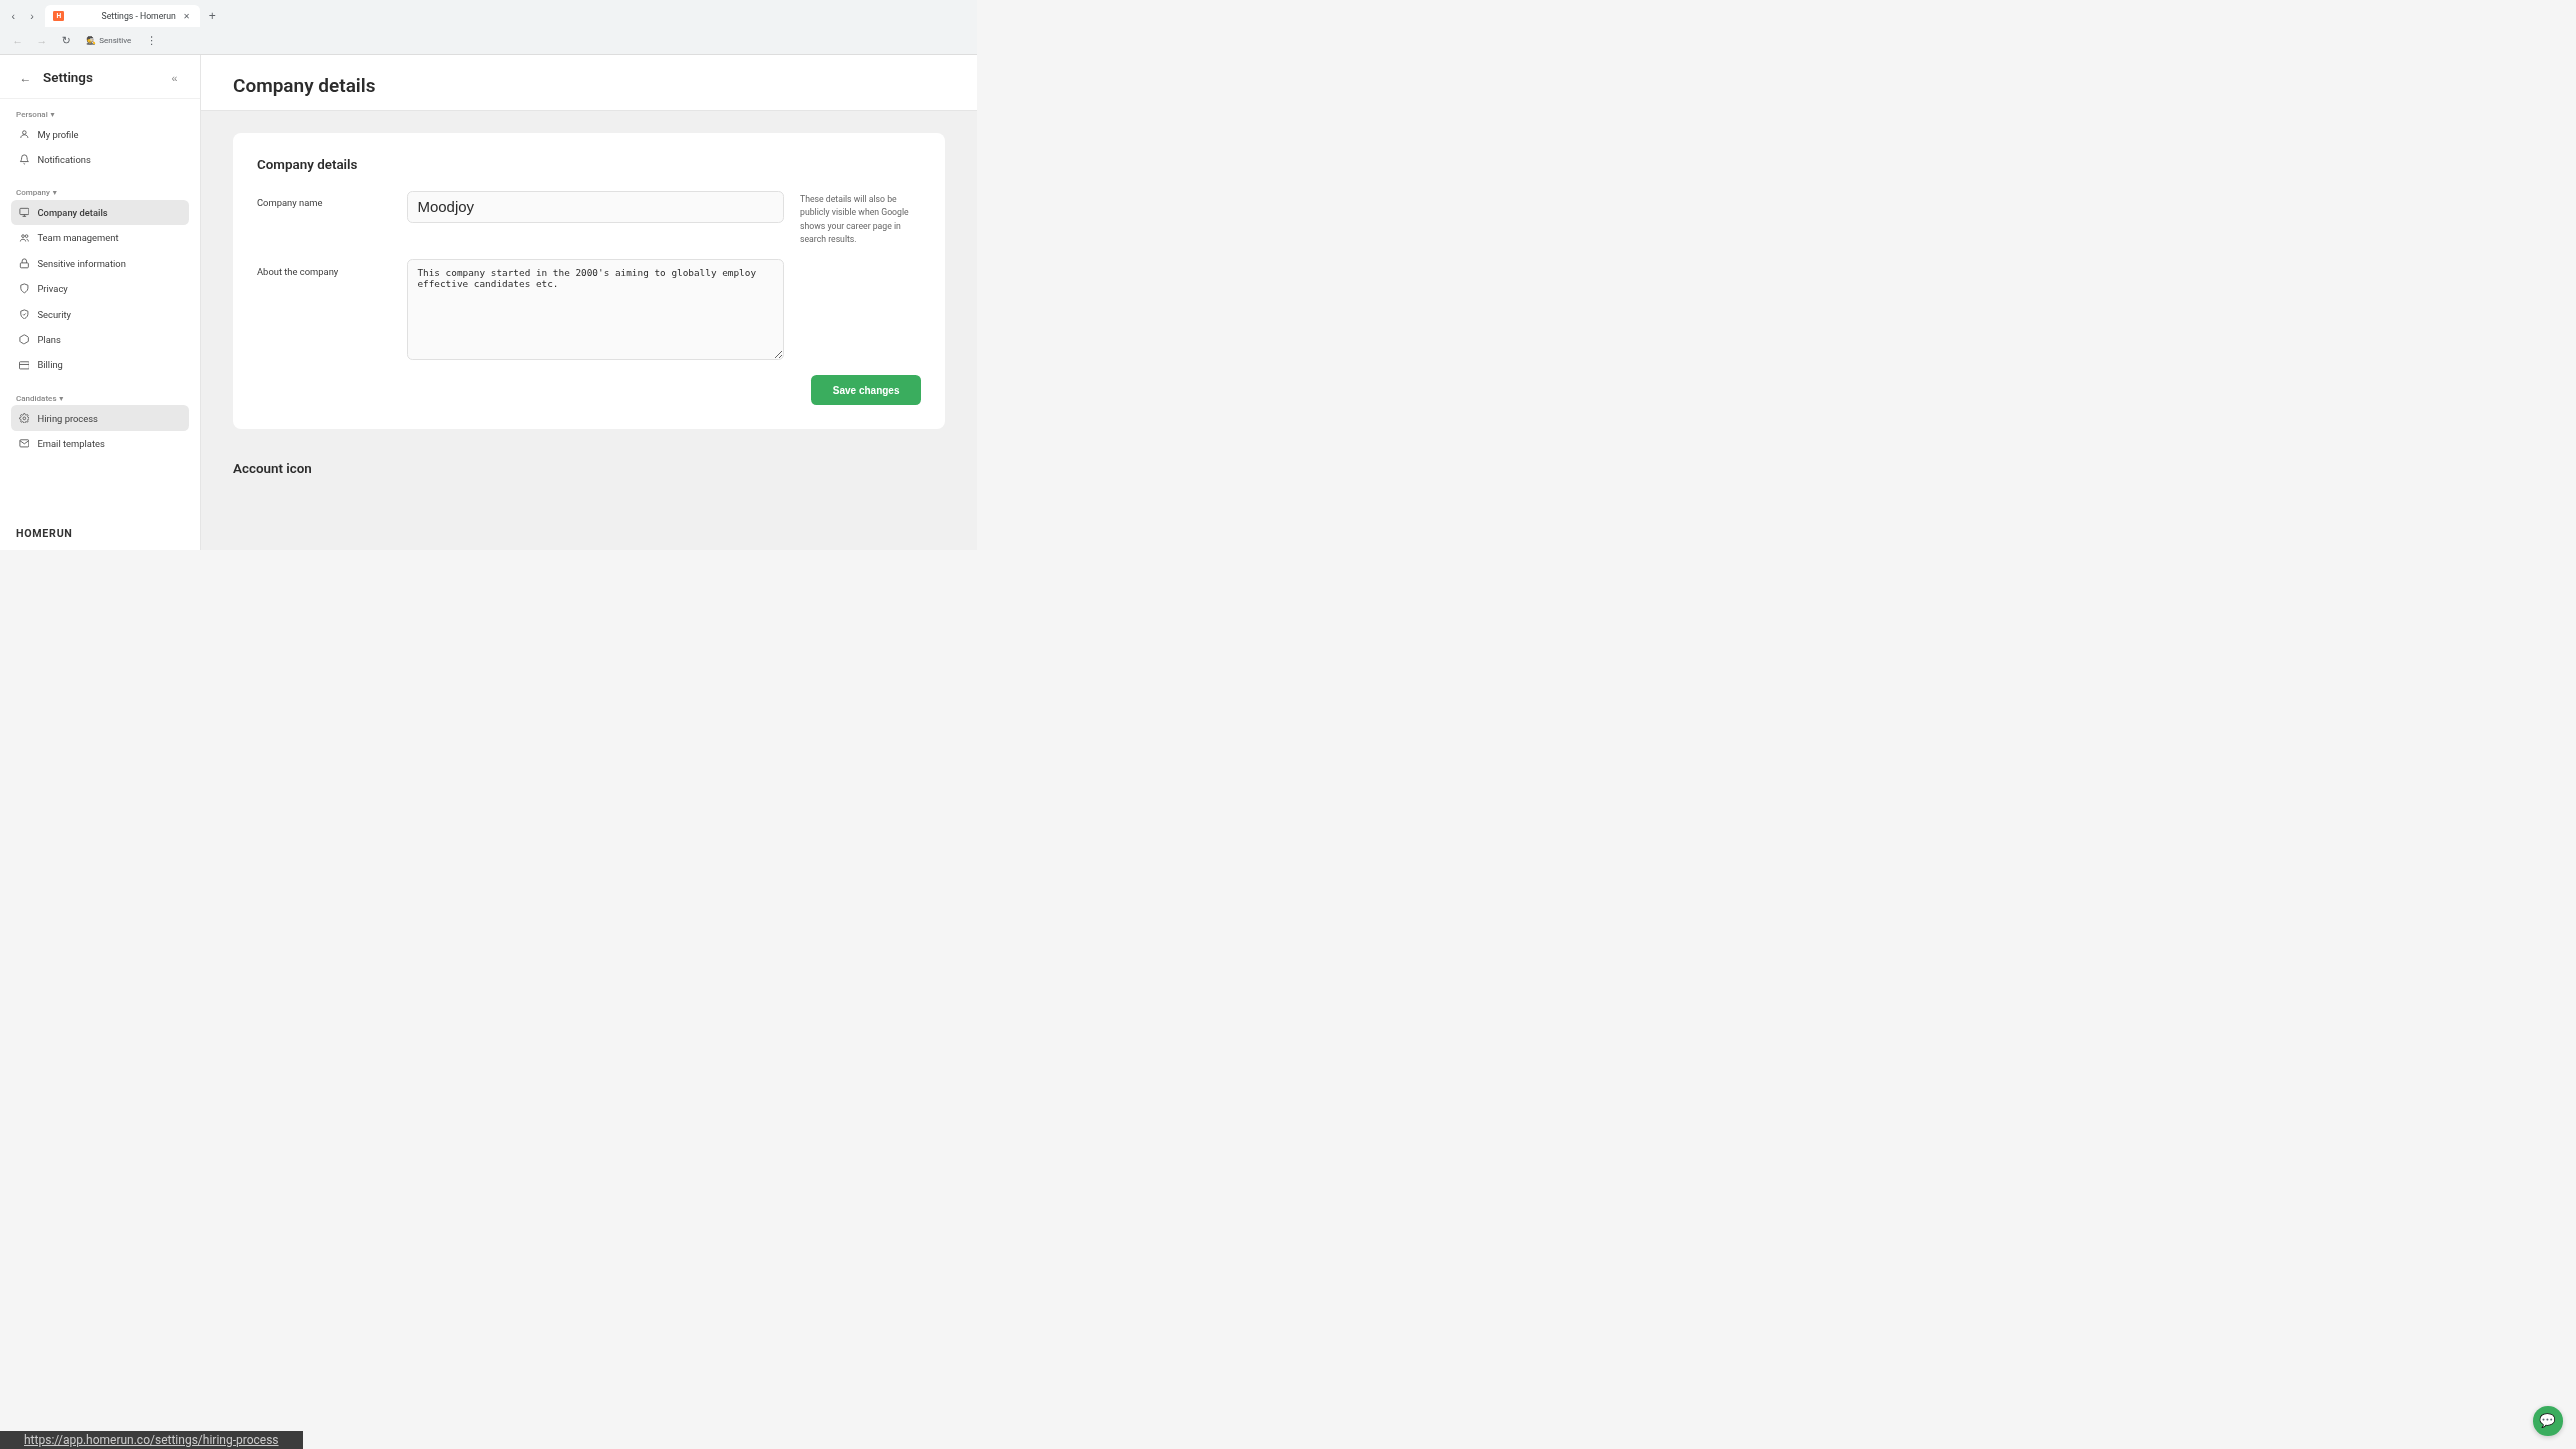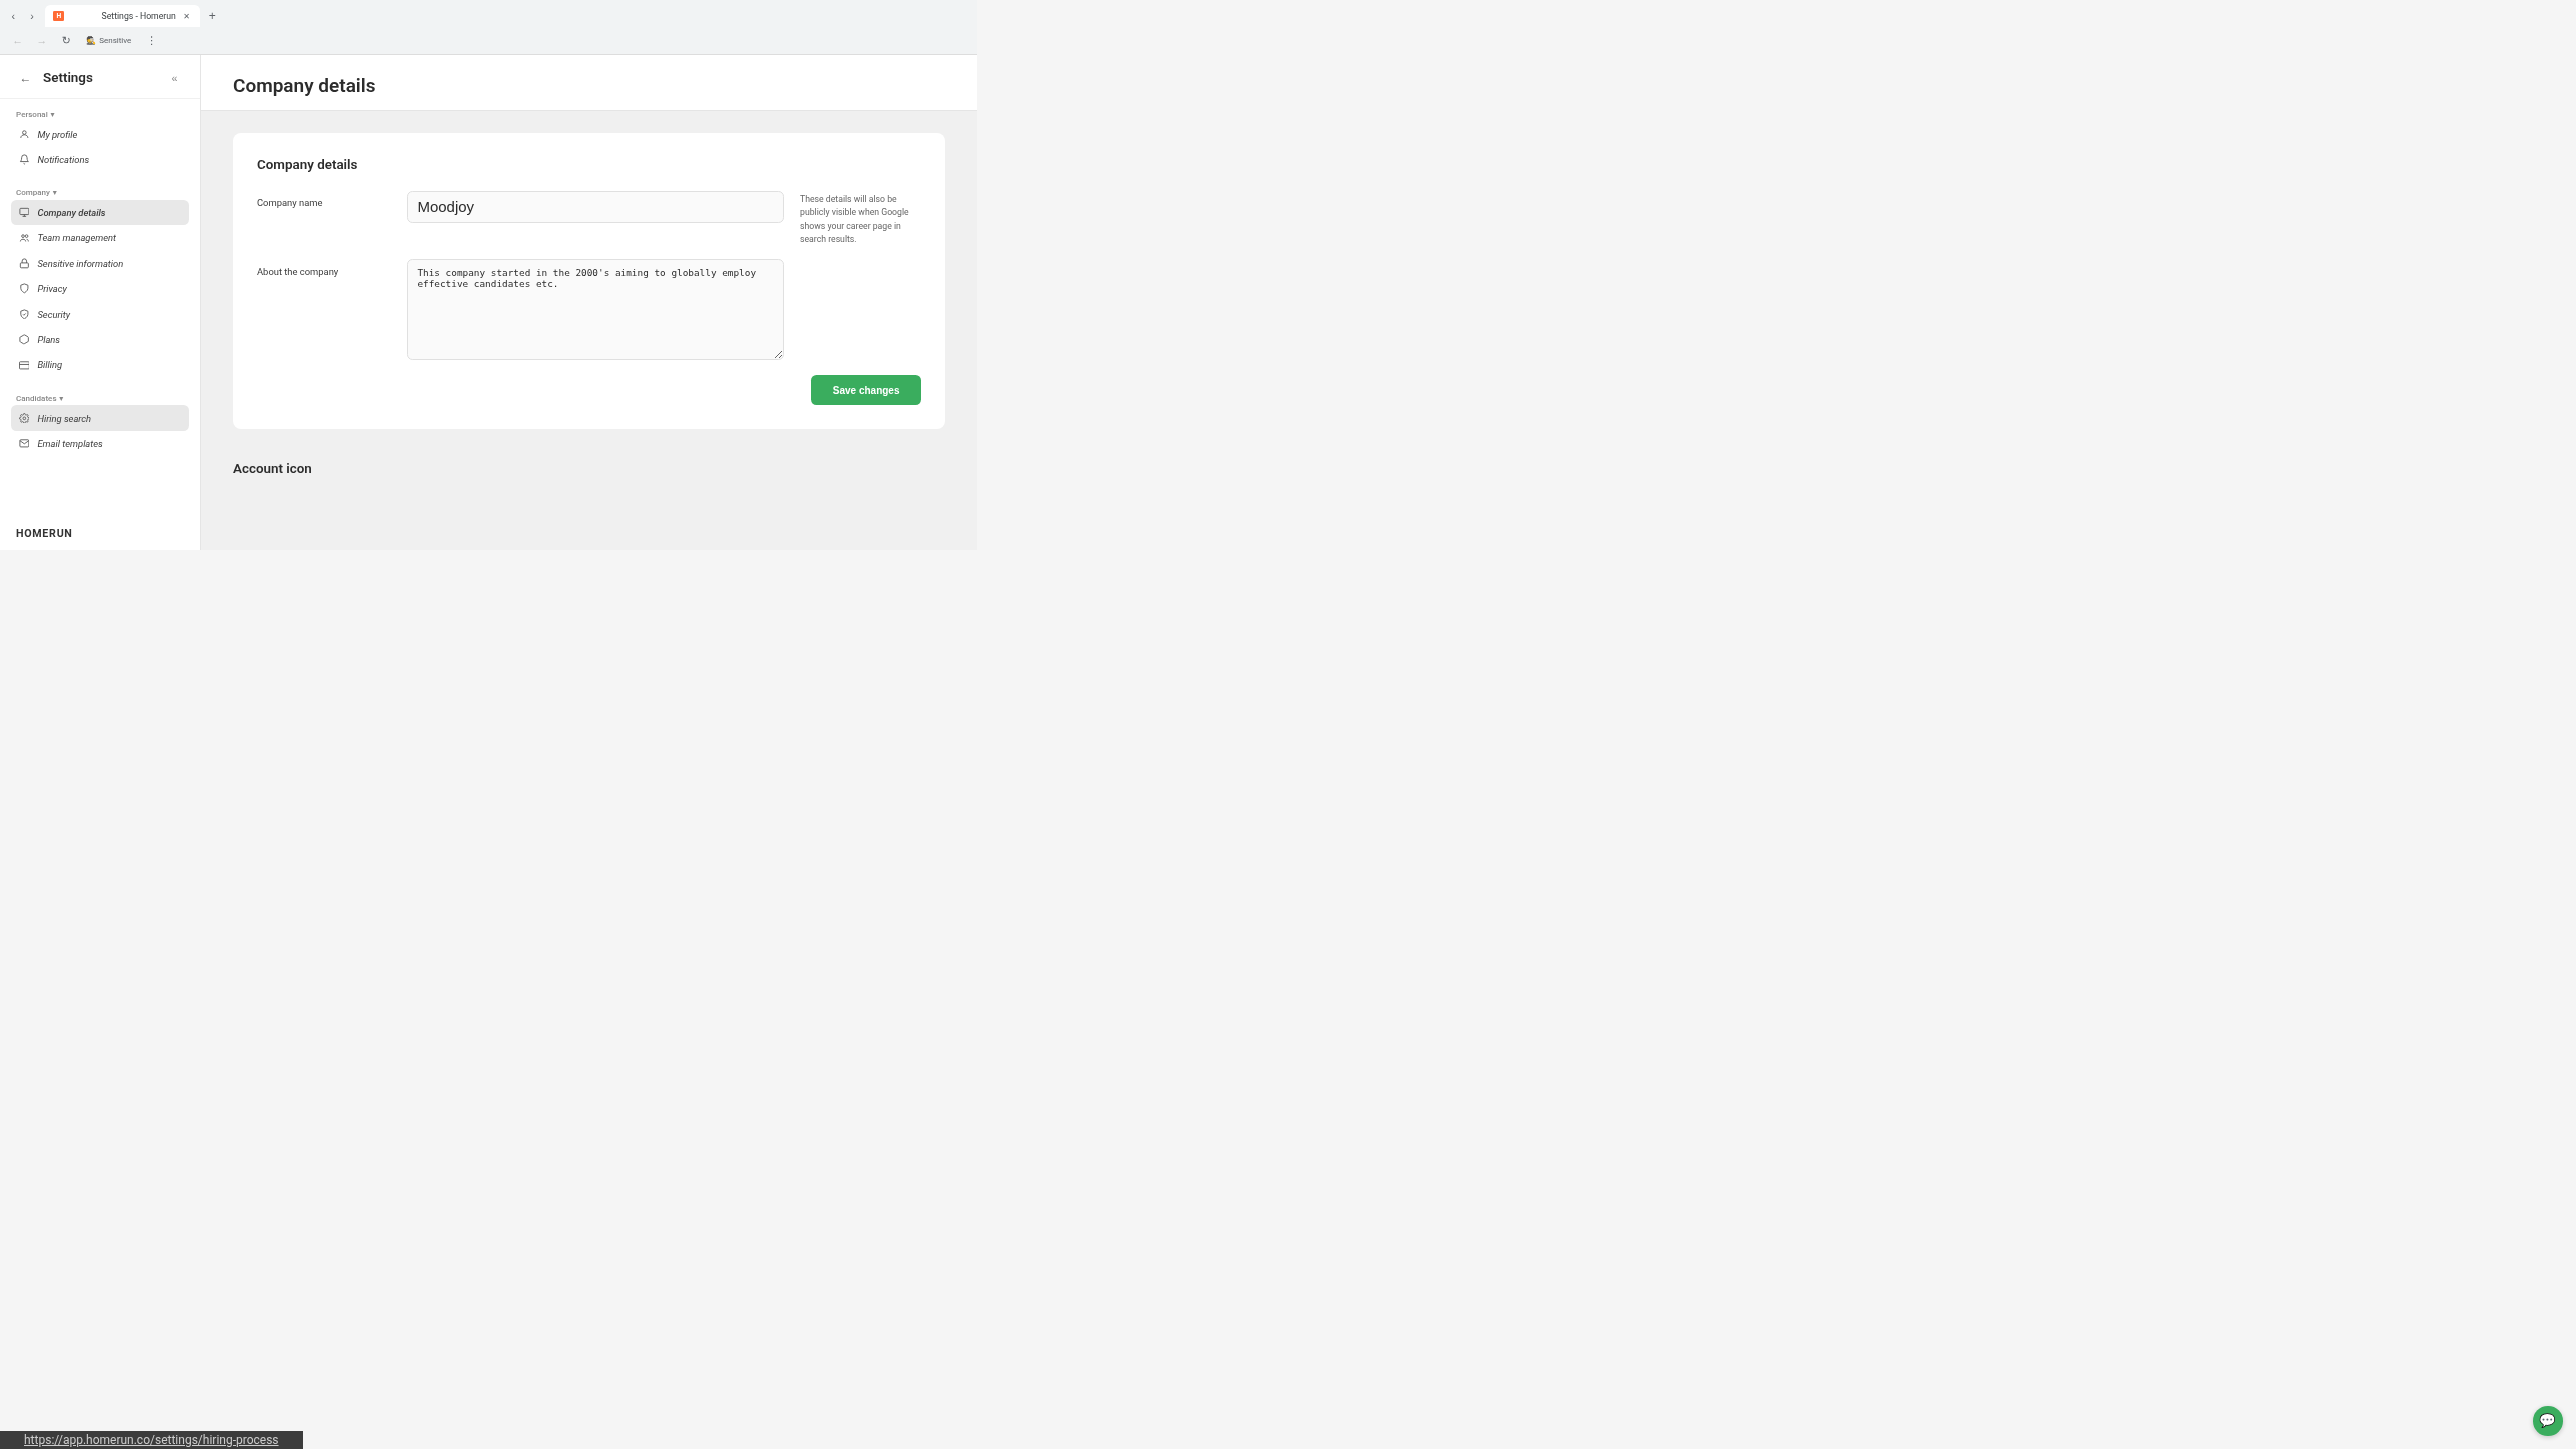--- a/index.html
+++ b/index.html
@@ -208,21 +208,20 @@
     }
     .sidebar-item {
       display: flex;
       align-items: center;
       gap: 6.7px;
       padding: 6px 6.7px;
       border-radius: 5.4px;
       cursor: pointer;
       color: #3c3c3c;
       font-size: 9.4px;
-      font-style: italic;
     }
     .sidebar-item.active {
       background: #e8e8e8;
       font-weight: 500;
     }
     .sidebar-item-icon {
       width: 13.4px; height: 13.4px;
       display: flex; align-items: center; justify-content: center;
       color: #555;
       font-size: 10px;
@@ -514,21 +513,21 @@
         <span>Candidates</span>
         <span>▾</span>
       </div>
       <div class="sidebar-item" style="background:#e8e8e8;">
         <span class="sidebar-item-icon">
           <svg width="10.7" height="10.7" viewBox="0 0 24 24" fill="none" stroke="currentColor" stroke-width="2">
               <circle cx="12" cy="12" r="3"></circle>
               <path d="M19.4 15a1.65 1.65 0 00.33 1.82l.06.06a2 2 0 010 2.83 2 2 0 01-2.83 0l-.06-.06a1.65 1.65 0 00-1.82-.33 1.65 1.65 0 00-1 1.51V21a2 2 0 01-4 0v-.09A1.65 1.65 0 009 19.4a1.65 1.65 0 00-1.82.33l-.06.06a2 2 0 01-2.83-2.83l.06-.06A1.65 1.65 0 004.68 15a1.65 1.65 0 00-1.51-1H3a2 2 0 010-4h.09A1.65 1.65 0 004.6 9a1.65 1.65 0 00-.33-1.82l-.06-.06a2 2 0 012.83-2.83l.06.06A1.65 1.65 0 009 4.68a1.65 1.65 0 001-1.51V3a2 2 0 014 0v.09a1.65 1.65 0 001 1.51 1.65 1.65 0 001.82-.33l.06-.06a2 2 0 012.83 2.83l-.06.06A1.65 1.65 0 0019.4 9a1.65 1.65 0 001.51 1H21a2 2 0 010 4h-.09a1.65 1.65 0 00-1.51 1z"></path>
             </svg>
         </span>
-        <span>Hiring search</span>
+        <span>Hiring process</span>
       </div>
       <div class="sidebar-item">
         <span class="sidebar-item-icon">
           <svg width="10.7" height="10.7" viewBox="0 0 24 24" fill="none" stroke="currentColor" stroke-width="2">
               <path d="M4 4h16c1.1 0 2 .9 2 2v12c0 1.1-.9 2-2 2H4c-1.1 0-2-.9-2-2V6c0-1.1.9-2 2-2z"></path>
               <polyline points="22,6 12,13 2,6"></polyline>
             </svg>
         </span>
         <span>Email templates</span>
       </div>

